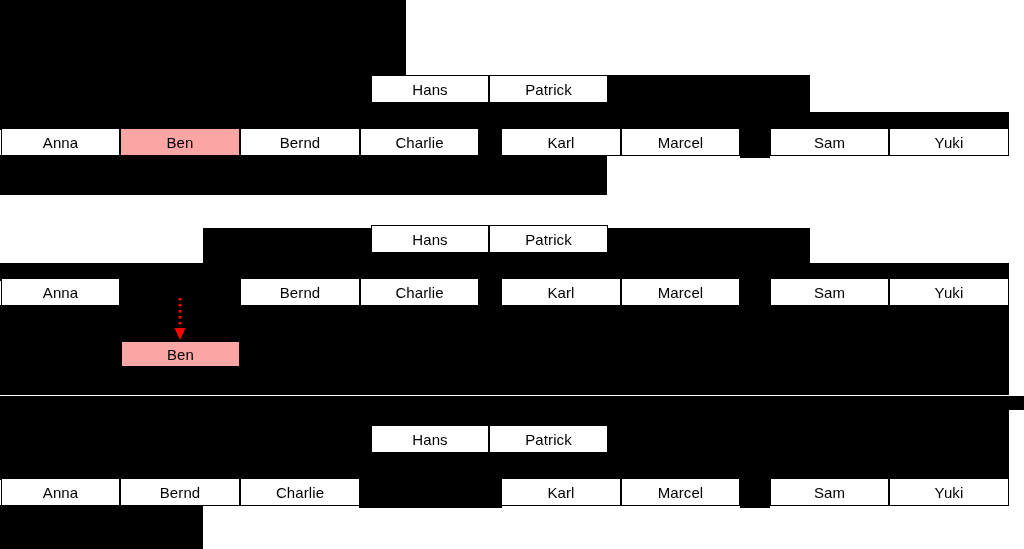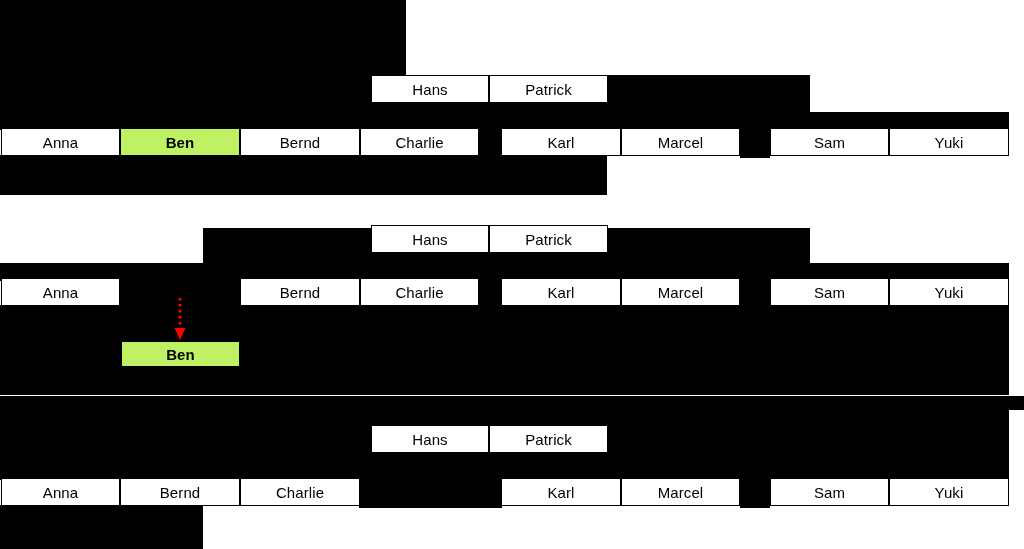--- a/index.html
+++ b/index.html
@@ -33,22 +33,21 @@
     display: flex;
     align-items: center;
     justify-content: center;
     font-size: 15px;
     line-height: 1;
     color: #000000;
     letter-spacing: 0.1px;
     white-space: nowrap;
   }
   .node.highlight {
-    background: #bef264;
-    font-weight: bold;
+    background: #fca5a5;
   }
   .arrow-wrap {
     position: absolute;
   }
 </style>
 </head>
 <body>
 
 <div id="stage">
 

